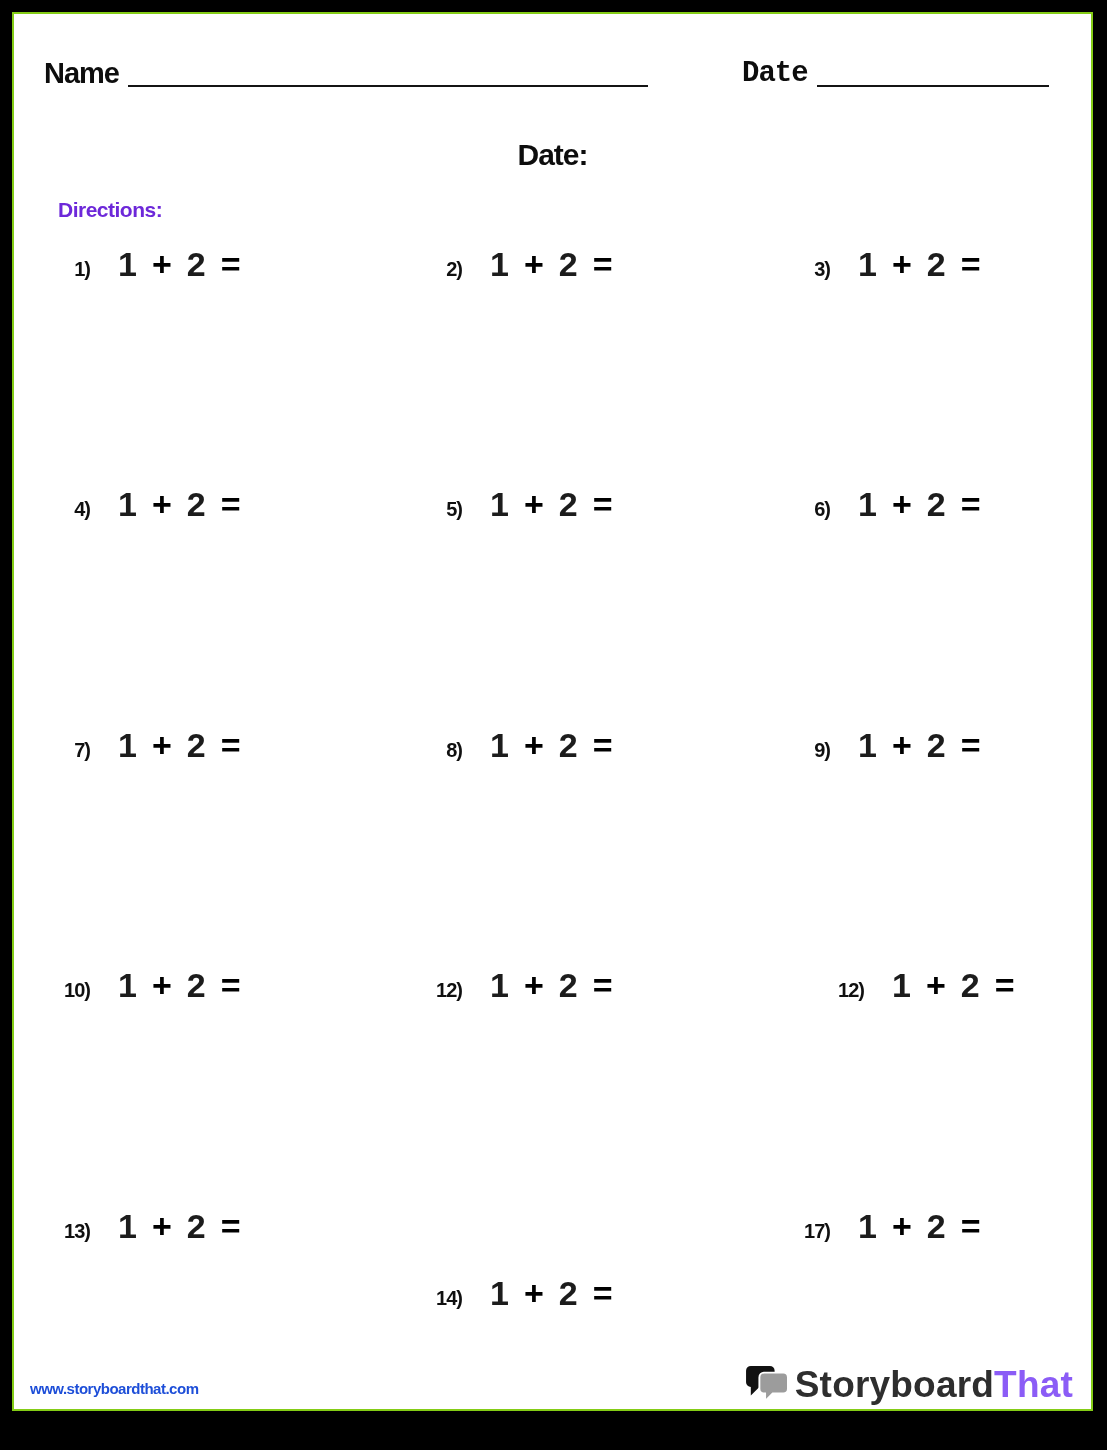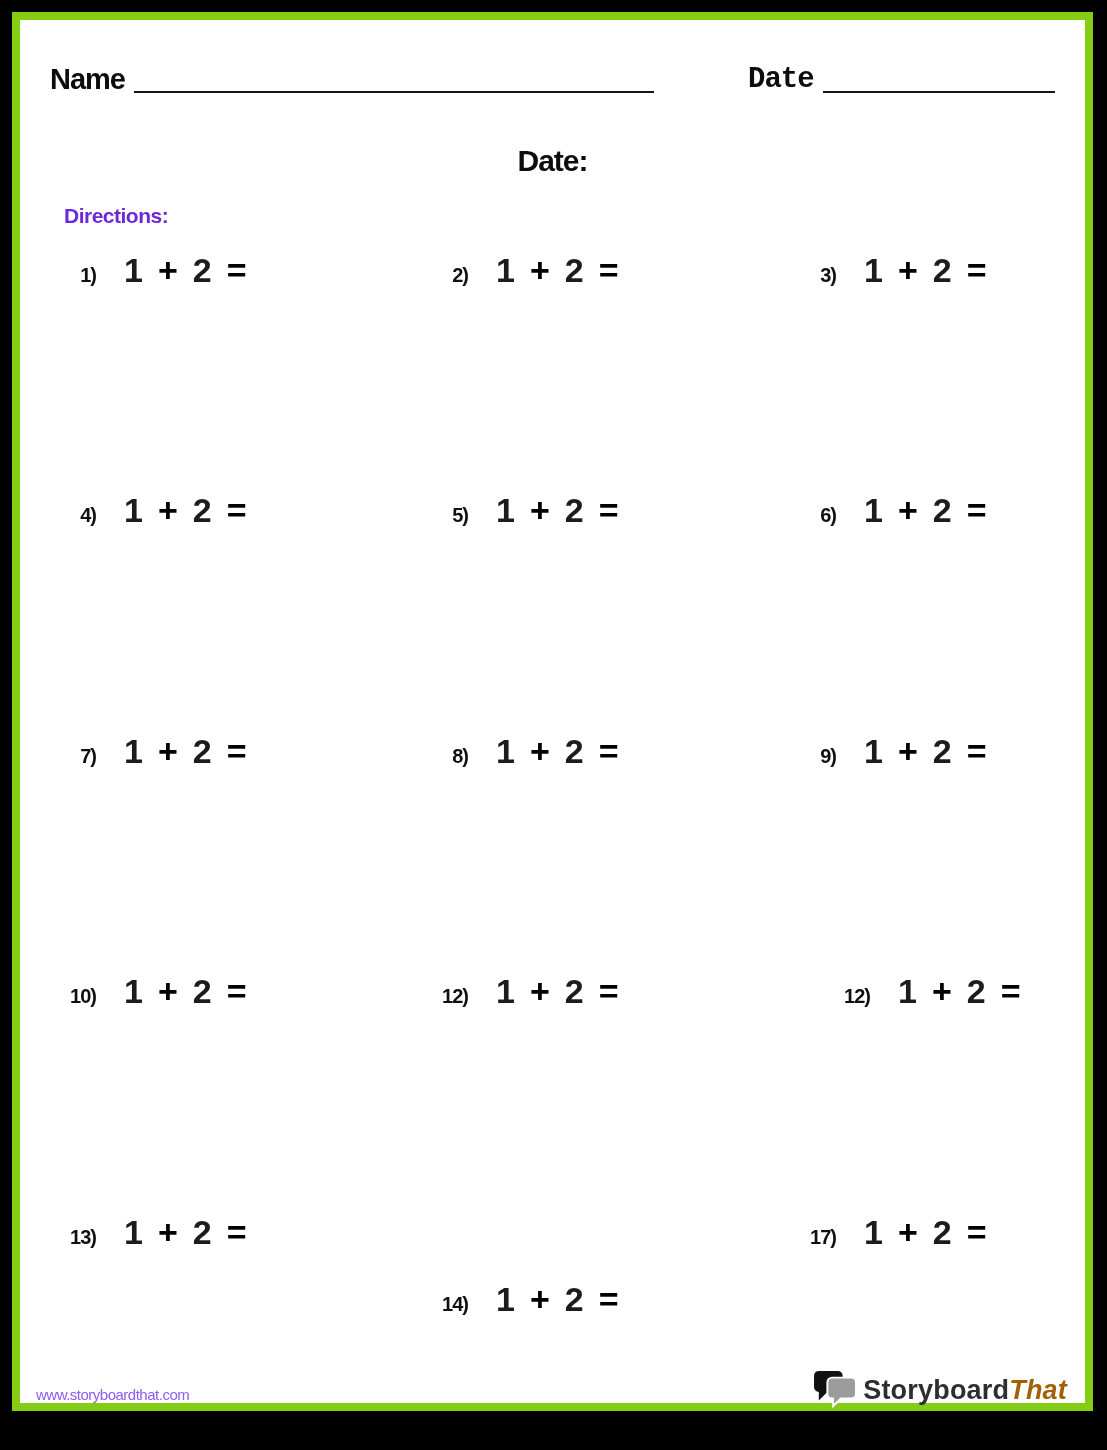--- a/index.html
+++ b/index.html
@@ -9,21 +9,21 @@
     position: relative;
     overflow: hidden;
     font-family: "Liberation Sans", sans-serif;
   }
   .page {
     position: absolute;
     left: 12px; top: 12px;
     width: 1081px; height: 1399px;
     box-sizing: border-box;
     background: #ffffff;
-    border: 8px solid #84cc16;
+    border: 2px solid #84cc16;
   }
   
   .hblock { position: absolute; display: flex; align-items: flex-end; }
   .name-block { left: 30px; top: 44px; width: 604px; }
   .date-block { left: 728px; top: 44px; width: 307px; font-family: Liberation Mono, monospace; }
   .hlabel {
     font-weight: 700; font-size: 29px; color: #0d0d0d;
     letter-spacing: -1px; line-height: 1.1; white-space: nowrap;
     font-stretch: condensed;
   }
@@ -52,31 +52,31 @@
     font-weight: 700; font-size: 20px; color: #101010;
     letter-spacing: -1px; font-stretch: condensed;
   }
   .expr { margin-left: 28px; font-size: 34px; font-weight: 700; color: #1c1c1c; font-stretch: condensed; }
   .expr .t { display: inline-block; margin-right: 15px; font-style: normal; }
   .expr .t:last-child { margin-right: 0; }
   .expr .op, .expr .eq { color: #000; }
   
   .footer-url {
     position: absolute; left: 16px; top: 1366px;
-    font-weight: 400; font-size: 15px; color: #8b5cf6;
+    font-weight: 700; font-size: 15px; color: #1d4ed8;
     letter-spacing: -0.5px; font-stretch: condensed;
   }
   .logo {
     position: absolute; right: 18px; top: 1350px;
     display: flex; align-items: center;
   }
   .logo svg { display: block; margin-right: 6px; }
-  .brand { font-size: 27px; font-weight: 600; letter-spacing: 0.2px; }
+  .brand { font-size: 37px; font-weight: 600; letter-spacing: 0.2px; }
   .brand-dark { color: #2e2e2e; }
-  .brand-light { color: #a16207; font-style: italic; }
+  .brand-light { color: #8b5cf6; }
 </style>
 </head>
 <body>
 
 <div class="page">
 
   <div class="hblock name-block">
     <span class="hlabel">Name</span>
     <span class="hline"></span>
   </div>

